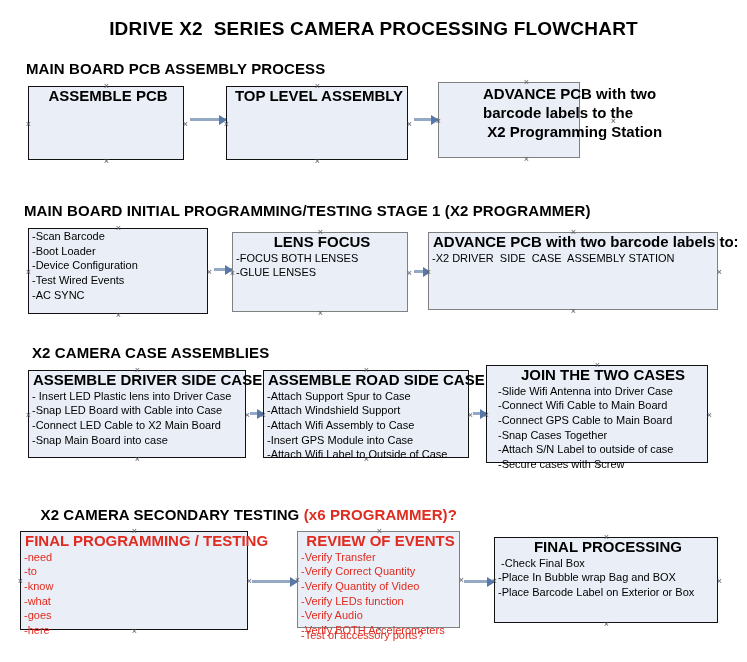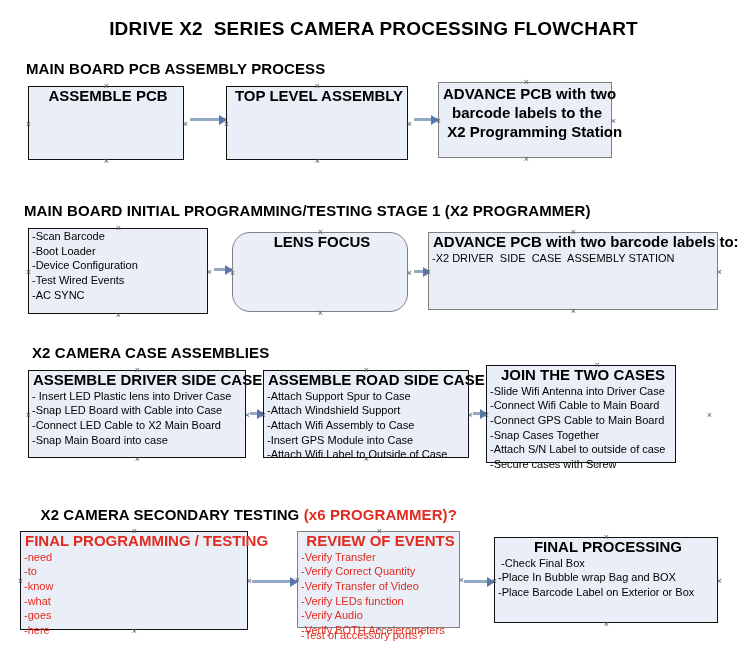--- a/index.html
+++ b/index.html
@@ -136,21 +136,21 @@
   <span class="handle" style="left:87px; top:-4px;"></span>
   <span class="handle" style="left:87px; top:71px;"></span>
   <span class="handle" style="left:-4px; top:34px;"></span>
   <span class="handle" style="left:179px; top:34px;"></span>
 </div>
 
 <div class="connector" style="left:414px; top:118px; width:24px;">
   <span class="arrowhead"></span>
 </div>
 
-<div class="flow-box border-gray" style="left:438px; top:82px; width:174px; height:76px;">
+<div class="flow-box border-gray" style="left:438px; top:82px; width:142px; height:76px;padding-left:40px;">
   <div class="box-title multi">ADVANCE PCB with two
 barcode labels to the
  X2 Programming Station</div>
   <span class="handle" style="left:84px; top:-4px;"></span>
   <span class="handle" style="left:84px; top:73px;"></span>
   <span class="handle" style="left:-4px; top:35px;"></span>
   <span class="handle" style="left:171px; top:35px;"></span>
 </div>
 
 <div class="section-header" style="left:24px; top:202px;">MAIN BOARD INITIAL PROGRAMMING/TESTING STAGE 1 (X2 PROGRAMMER)</div>
@@ -166,22 +166,26 @@
   <span class="handle" style="left:86px; top:-4px;"></span>
   <span class="handle" style="left:86px; top:83px;"></span>
   <span class="handle" style="left:-4px; top:40px;"></span>
   <span class="handle" style="left:177px; top:40px;"></span>
 </div>
 
 <div class="connector" style="left:214px; top:268px; width:18px;">
   <span class="arrowhead"></span>
 </div>
 
-<div class="flow-box border-gray" style="left:232px; top:232px; width:176px; height:80px;border-radius:18px;">
+<div class="flow-box border-gray" style="left:232px; top:232px; width:176px; height:80px;">
   <div class="box-title">LENS FOCUS</div>
+  <div class="box-lines">
+    <div class="box-line">-FOCUS BOTH LENSES</div>
+    <div class="box-line">-GLUE LENSES</div>
+  </div>
   <span class="handle" style="left:84px; top:-4px;"></span>
   <span class="handle" style="left:84px; top:77px;"></span>
   <span class="handle" style="left:-4px; top:37px;"></span>
   <span class="handle" style="left:173px; top:37px;"></span>
 </div>
 
 <div class="connector" style="left:414px; top:270px; width:16px;">
   <span class="arrowhead"></span>
 </div>
 
@@ -228,21 +232,21 @@
   <span class="handle" style="left:99px; top:-4px;"></span>
   <span class="handle" style="left:99px; top:85px;"></span>
   <span class="handle" style="left:-4px; top:41px;"></span>
   <span class="handle" style="left:203px; top:41px;"></span>
 </div>
 
 <div class="connector" style="left:473px; top:412px; width:14px;">
   <span class="arrowhead"></span>
 </div>
 
-<div class="flow-box border-black" style="left:486px; top:365px; width:190px; height:98px;">
+<div class="flow-box border-black" style="left:486px; top:365px; width:222px; height:98px;padding-left:8px;">
   <div class="box-title">JOIN THE TWO CASES</div>
   <div class="box-lines">
     <div class="box-line">-Slide Wifi Antenna into Driver Case</div>
     <div class="box-line">-Connect Wifi Cable to Main Board</div>
     <div class="box-line">-Connect GPS Cable to Main Board</div>
     <div class="box-line">-Snap Cases Together</div>
     <div class="box-line">-Attach S/N Label to outside of case</div>
     <div class="box-line">-Secure cases with Screw</div>
   </div>
   <span class="handle" style="left:107px; top:-4px;"></span>
@@ -273,21 +277,21 @@
 
 <div class="connector" style="left:252px; top:580px; width:45px;">
   <span class="arrowhead"></span>
 </div>
 
 <div class="flow-box border-gray red-text" style="left:297px; top:531px; width:163px; height:97px;">
   <div class="box-title">REVIEW OF EVENTS</div>
   <div class="box-lines">
     <div class="box-line">-Verify Transfer</div>
     <div class="box-line">-Verify Correct Quantity</div>
-    <div class="box-line">-Verify Transfer of Video</div>
+    <div class="box-line">-Verify Quantity of Video</div>
     <div class="box-line">-Verify LEDs function</div>
     <div class="box-line">-Verify Audio</div>
     <div class="box-line">-Verify BOTH Accelerometers</div>
   </div>
   <div class="overflow-line" style="top:96px;">-Test of accessory ports?</div>
   <span class="handle" style="left:78px; top:-4px;"></span>
   <span class="handle" style="left:78px; top:94px;"></span>
   <span class="handle" style="left:-4px; top:45px;"></span>
   <span class="handle" style="left:160px; top:45px;"></span>
 </div>

